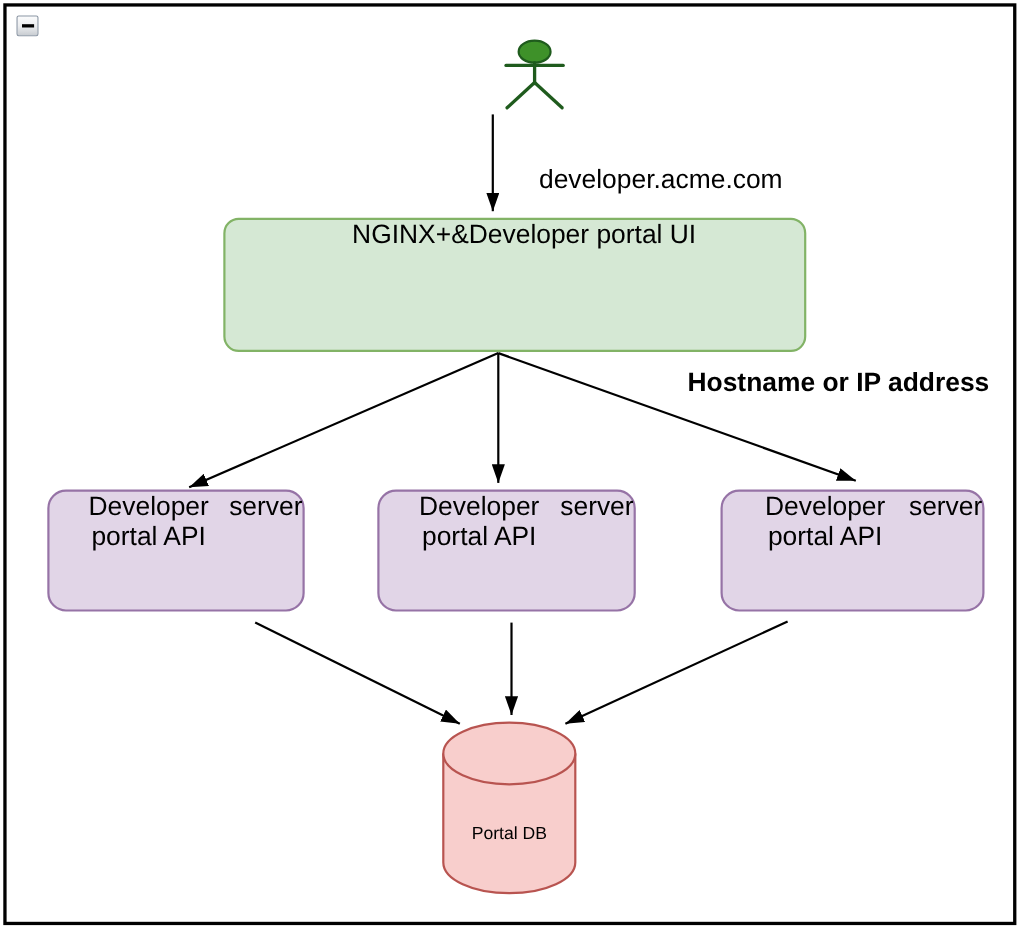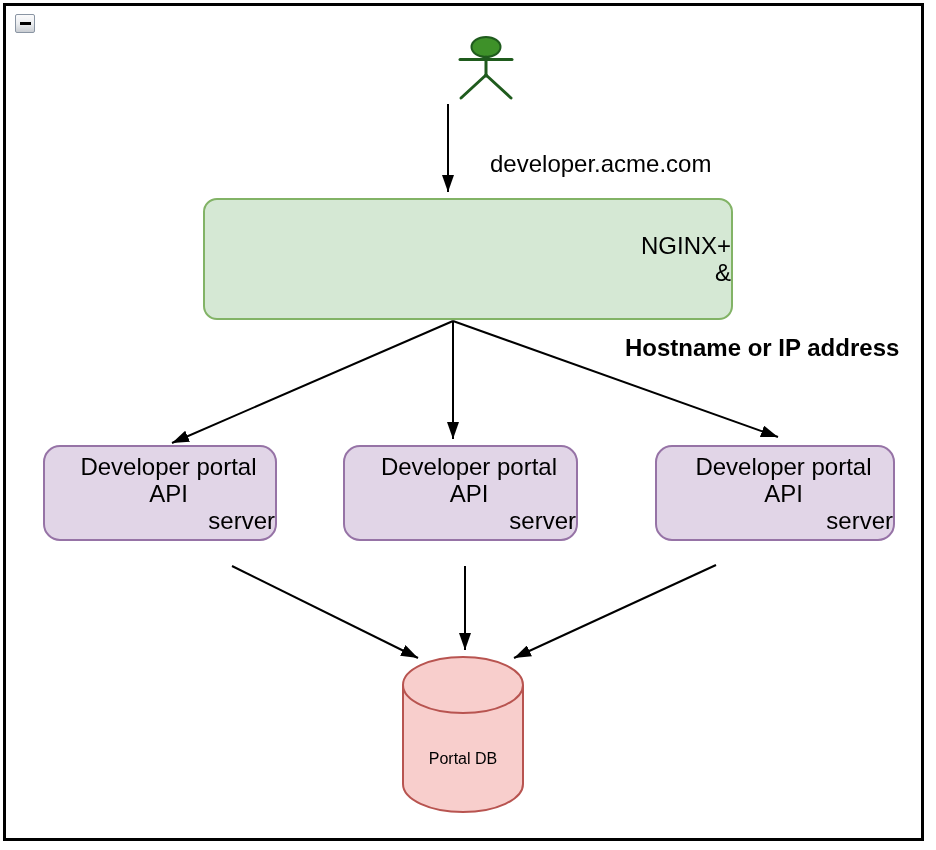--- a/index.html
+++ b/index.html
@@ -16,29 +16,29 @@
     position:absolute;left:15px;top:14px;width:20px;height:19px;
     box-sizing:border-box;border:1px solid #8a95a3;border-radius:2px;
     background:linear-gradient(180deg,#fbfbfc 0%,#eceef0 50%,#c9cdd2 100%);
     display:flex;align-items:center;justify-content:center;
     padding:0;cursor:pointer;z-index:5;
   }
   .minus-bar{width:11px;height:3px;background:#000;display:block;}
   svg.layer{position:absolute;left:0;top:0;z-index:1;}
   .node{
     position:absolute;box-sizing:border-box;z-index:2;
-    display:flex;flex-direction:column;align-items:flex-end;justify-content:center;
+    display:flex;flex-direction:row;align-items:flex-start;justify-content:center;
     text-align:center;font-size:24px;line-height:27px;color:#000;padding-left:17px;
   }
   .gateway{
     left:203px;top:198px;width:530px;height:122px;
     background:#d5e8d4;border:2px solid #82b366;border-radius:14px;
   }
   .api{
-    top:445px;height:96px;
+    top:445px;height:111px;
     background:#e1d5e7;border:2px solid #9673a6;border-radius:17px;
   }
   .api-1{left:43px;width:234px;}
   .api-2{left:343px;width:235px;}
   .api-3{left:655px;width:240px;}
   .edge-label{
     position:absolute;z-index:3;font-size:24px;line-height:26px;
     white-space:nowrap;color:#000;
   }
   .lbl-url{left:490px;top:151px;}
@@ -87,20 +87,21 @@
   <line x1="465" y1="566" x2="465" y2="650" stroke="#000" stroke-width="2" marker-end="url(#arw)"></line>
   <line x1="716" y1="565" x2="514" y2="658" stroke="#000" stroke-width="2" marker-end="url(#arw)"></line>
 </svg>
 
 <div class="edge-label lbl-url">developer.acme.com</div>
 <div class="edge-label lbl-host">Hostname or IP address</div>
 
 <div class="node gateway">
   <span>NGINX+</span>
   <span>&amp;</span>
+  <span>Developer portal UI</span>
 </div>
 
 <div class="node api api-1">
   <span>Developer portal API</span>
   <span>server</span>
 </div>
 <div class="node api api-2">
   <span>Developer portal API</span>
   <span>server</span>
 </div>

